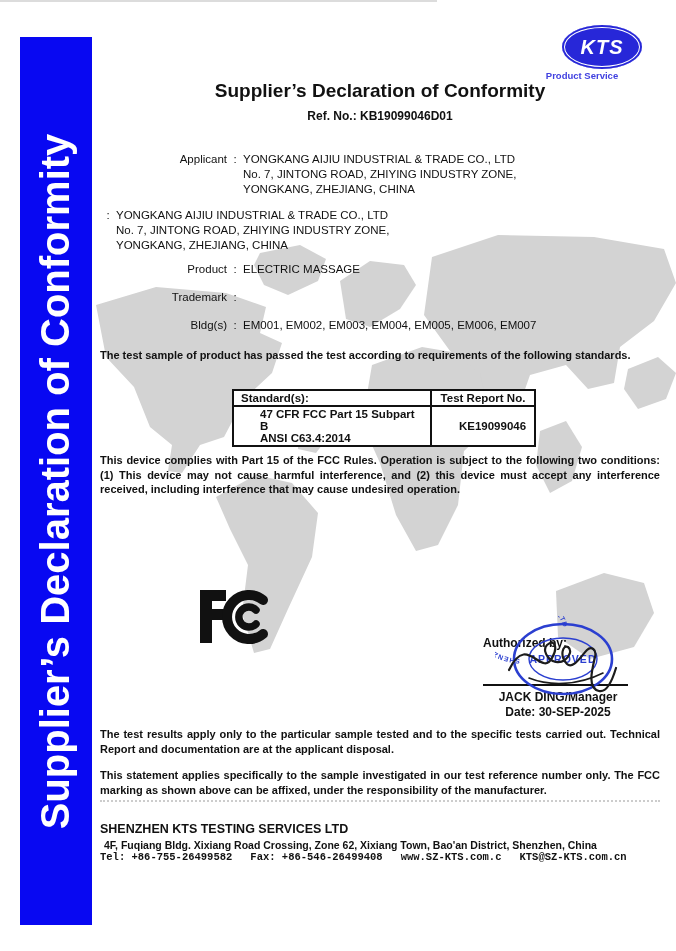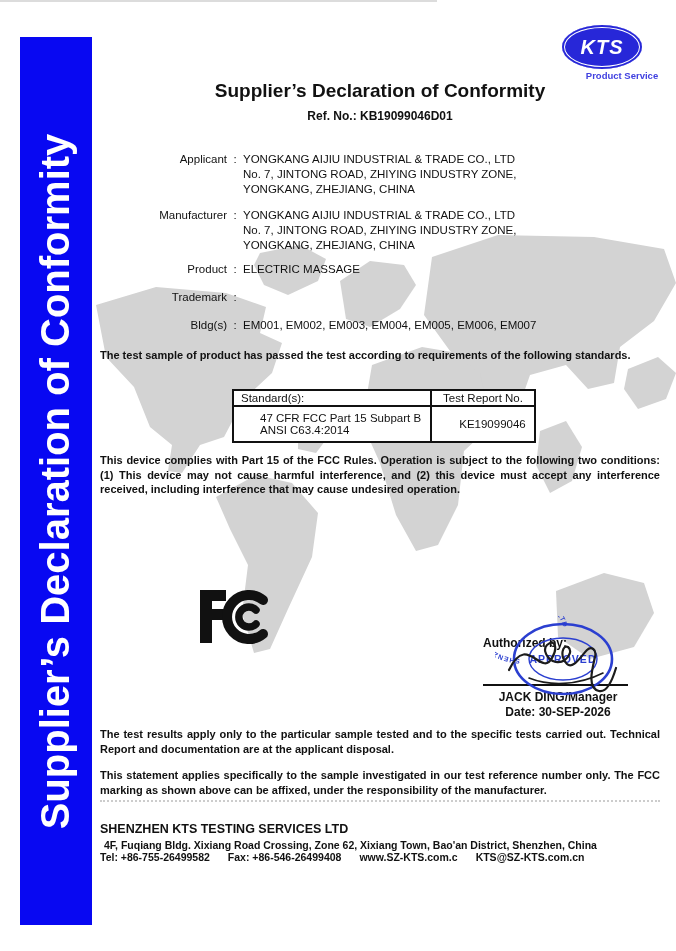--- a/index.html
+++ b/index.html
@@ -22,21 +22,21 @@
   }
   
   .map-svg{left:88px;top:235px;width:588px;height:468px;z-index:0;}
   
   .kts-ellipse{
     left:562px;top:25px;width:80px;height:44px;background:#2727d8;border-radius:50%;
     display:flex;align-items:center;justify-content:center;z-index:2;
     box-shadow:inset 0 0 0 2px #2727d8, inset 0 0 0 3px #ffffff;
   }
   .kts-text{color:#ffffff;font-size:20px;font-weight:bold;font-style:italic;letter-spacing:1px;}
-  .kts-tagline{left:572px;top:70px;width:100px;text-align:center;color:#4040e0;font-size:9.5px;font-weight:bold;z-index:2;}
+  .kts-tagline{left:532px;top:70px;width:100px;text-align:center;color:#4040e0;font-size:9.5px;font-weight:bold;z-index:2;}
   
   .doc-title{left:100px;top:80px;width:560px;text-align:center;font-size:19px;font-weight:bold;z-index:1;}
   .ref-no{left:100px;top:109px;width:560px;text-align:center;font-size:12px;font-weight:bold;z-index:1;}
   
   .field{left:100px;width:560px;display:flex;font-size:11.5px;font-weight:normal;line-height:15px;z-index:1;}
   .field-label{width:127px;text-align:right;}
   .field-colon{width:16px;text-align:center;}
   .field-value{flex:1;}
   .f-applicant{top:152px;}
   .f-manufacturer{top:208px;}
@@ -45,40 +45,40 @@
   .f-models{top:318px;}
   
   .para{left:100px;width:560px;font-size:11px;font-weight:bold;line-height:14.6px;text-align:justify;z-index:1;}
   .p-intro{top:348px;}
   .p-compliance{top:453px;}
   .p-results{top:727px;}
   .p-statement{top:768px;}
   
   .std-table{left:232px;top:389px;z-index:1;border-collapse:collapse;background:#fff;}
   .std-table td,.std-table th{
-    border:2px solid #111;font-size:11.5px;font-weight:normal;padding:1px 7px;text-align:left;
+    border:2px solid #111;font-size:11.5px;font-weight:bold;padding:1px 7px;text-align:left;
   }
   .std-table .col-std{width:182px;}
   .std-table .col-rep{width:88px;}
   .std-table .rep-head{text-align:center;}
   .std-table .rep-cell{text-align:center;vertical-align:middle;margin-left:24px;}
   .std-table .body-row td{height:32px;padding-left:26px;}
   
   .fcc-svg{left:186px;top:584px;width:98px;height:64px;z-index:1;}
   
   .auth-label{left:483px;top:636px;font-size:12px;font-weight:bold;z-index:1;}
   .stamp-svg{left:495px;top:616px;width:138px;height:92px;z-index:2;}
   .sig-line{left:483px;top:684px;width:145px;height:2px;background:#111;z-index:1;}
   .signer{left:478px;top:690px;width:160px;text-align:center;font-size:12px;font-weight:bold;z-index:1;}
   .sign-date{left:478px;top:705px;width:160px;text-align:center;font-size:12px;font-weight:bold;z-index:1;}
   
   .dotted-sep{left:100px;top:800px;width:560px;border-top:2px dotted #cccccc;z-index:1;}
   .footer-company{left:100px;top:822px;width:560px;font-size:12.5px;font-weight:bold;z-index:1;}
   .footer-address{left:104px;top:839px;width:576px;font-size:10.5px;font-weight:bold;z-index:1;white-space:nowrap;}
-  .footer-contacts{left:100px;top:851px;width:576px;display:flex;gap:18px;font-size:10.5px;font-weight:bold;z-index:1;white-space:nowrap;}
+  .footer-contacts{left:100px;top:851px;width:576px;display:flex;gap:18px;font-size:10.5px;font-weight:bold;z-index:1;white-space:nowrap;font-family:Liberation Mono, monospace;}
 </style>
 </head>
 <body>
 
 <div class="abs top-artifact"></div>
 
 <svg class="abs map-svg" viewBox="0 0 588 468" aria-hidden="true">
   <g fill="#d3d3d3">
     <path d="M172 18 l40 -8 26 14 -8 22 -30 14 -24 -10 -10 -20 z"></path>
     <path d="M8 70 l60 -18 70 6 40 14 -6 26 22 10 -10 30 -28 26 -20 38 -24 8 -18 28 -14 -2 4 -26 -22 -18 -16 -40 -28 -30 z"></path>
@@ -108,21 +108,20 @@
 <div class="abs field f-applicant">
   <div class="field-label">Applicant</div>
   <div class="field-colon">:</div>
   <div class="field-value">
     <div>YONGKANG AIJIU INDUSTRIAL &amp; TRADE CO., LTD</div>
     <div>No. 7, JINTONG ROAD, ZHIYING INDUSTRY ZONE,</div>
     <div>YONGKANG, ZHEJIANG, CHINA</div>
   </div>
 </div>
 <div class="abs field f-manufacturer">
-  <div class="field-label">Manufacturer</div>
   <div class="field-colon">:</div>
   <div class="field-value">
     <div>YONGKANG AIJIU INDUSTRIAL &amp; TRADE CO., LTD</div>
     <div>No. 7, JINTONG ROAD, ZHIYING INDUSTRY ZONE,</div>
     <div>YONGKANG, ZHEJIANG, CHINA</div>
   </div>
 </div>
 <div class="abs field f-product">
   <div class="field-label">Product</div>
   <div class="field-colon">:</div>
@@ -177,21 +176,21 @@
   </text>
   <text x="68" y="47" text-anchor="middle" font-size="10.5" font-weight="bold" letter-spacing="1" fill="#2b3fd0" font-family="Liberation Sans, sans-serif">APPROVED</text>
   <g>
     <path d="M14 54 C 32 16 46 62 57 42 C 63 32 60 22 52 29 C 45 36 58 52 70 44 C 75 40 77 34 73 31 C 68 28 64 40 72 48 C 78 54 86 40 92 34 C 96 30 102 33 100 41 C 97 54 92 72 104 75 C 112 77 118 62 121 52" fill="none" stroke="#1c1c1c" stroke-width="2.2" stroke-linecap="round"></path>
     <path d="M34 62 C 54 70 82 70 108 57" fill="none" stroke="#1c1c1c" stroke-width="1.6" stroke-linecap="round"></path>
   </g>
 </svg>
 
 <div class="abs sig-line"></div>
 <div class="abs signer">JACK DING/Manager</div>
-<div class="abs sign-date">Date: 30-SEP-2026</div>
+<div class="abs sign-date">Date: 30-SEP-2025</div>
 
 <div class="abs para p-results">The test results apply only to the particular sample tested and to the specific tests carried out. Technical Report and documentation are at the applicant disposal.</div>
 <div class="abs para p-statement">This statement applies specifically to the sample investigated in our test reference number only. The FCC marking as shown above can be affixed, under the responsibility of the manufacturer.</div>
 
 <div class="abs dotted-sep"></div>
 
 <div class="abs footer-company">SHENZHEN KTS TESTING SERVICES LTD</div>
 <div class="abs footer-address">4F, Fuqiang Bldg. Xixiang Road Crossing, Zone 62, Xixiang Town, Bao'an District, Shenzhen, China</div>
 <div class="abs footer-contacts">
   <span>Tel: +86-755-26499582</span>

